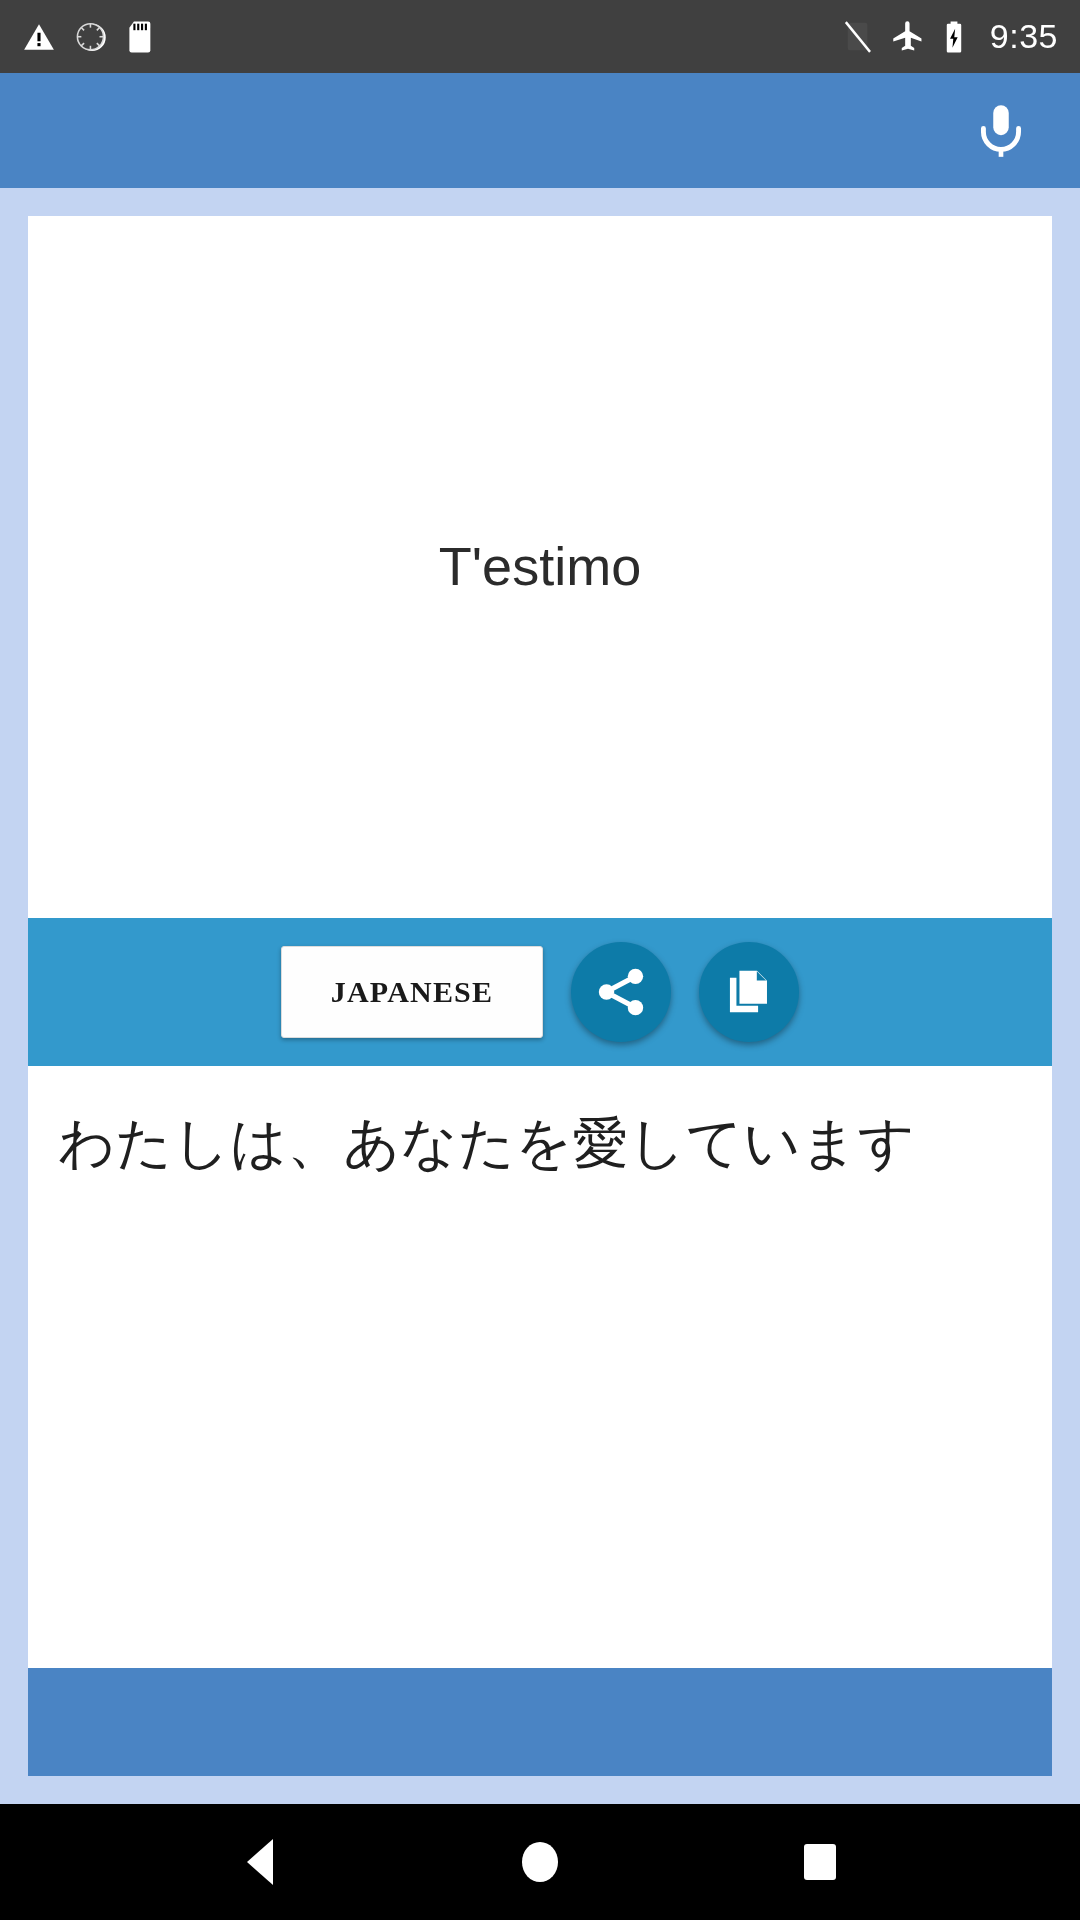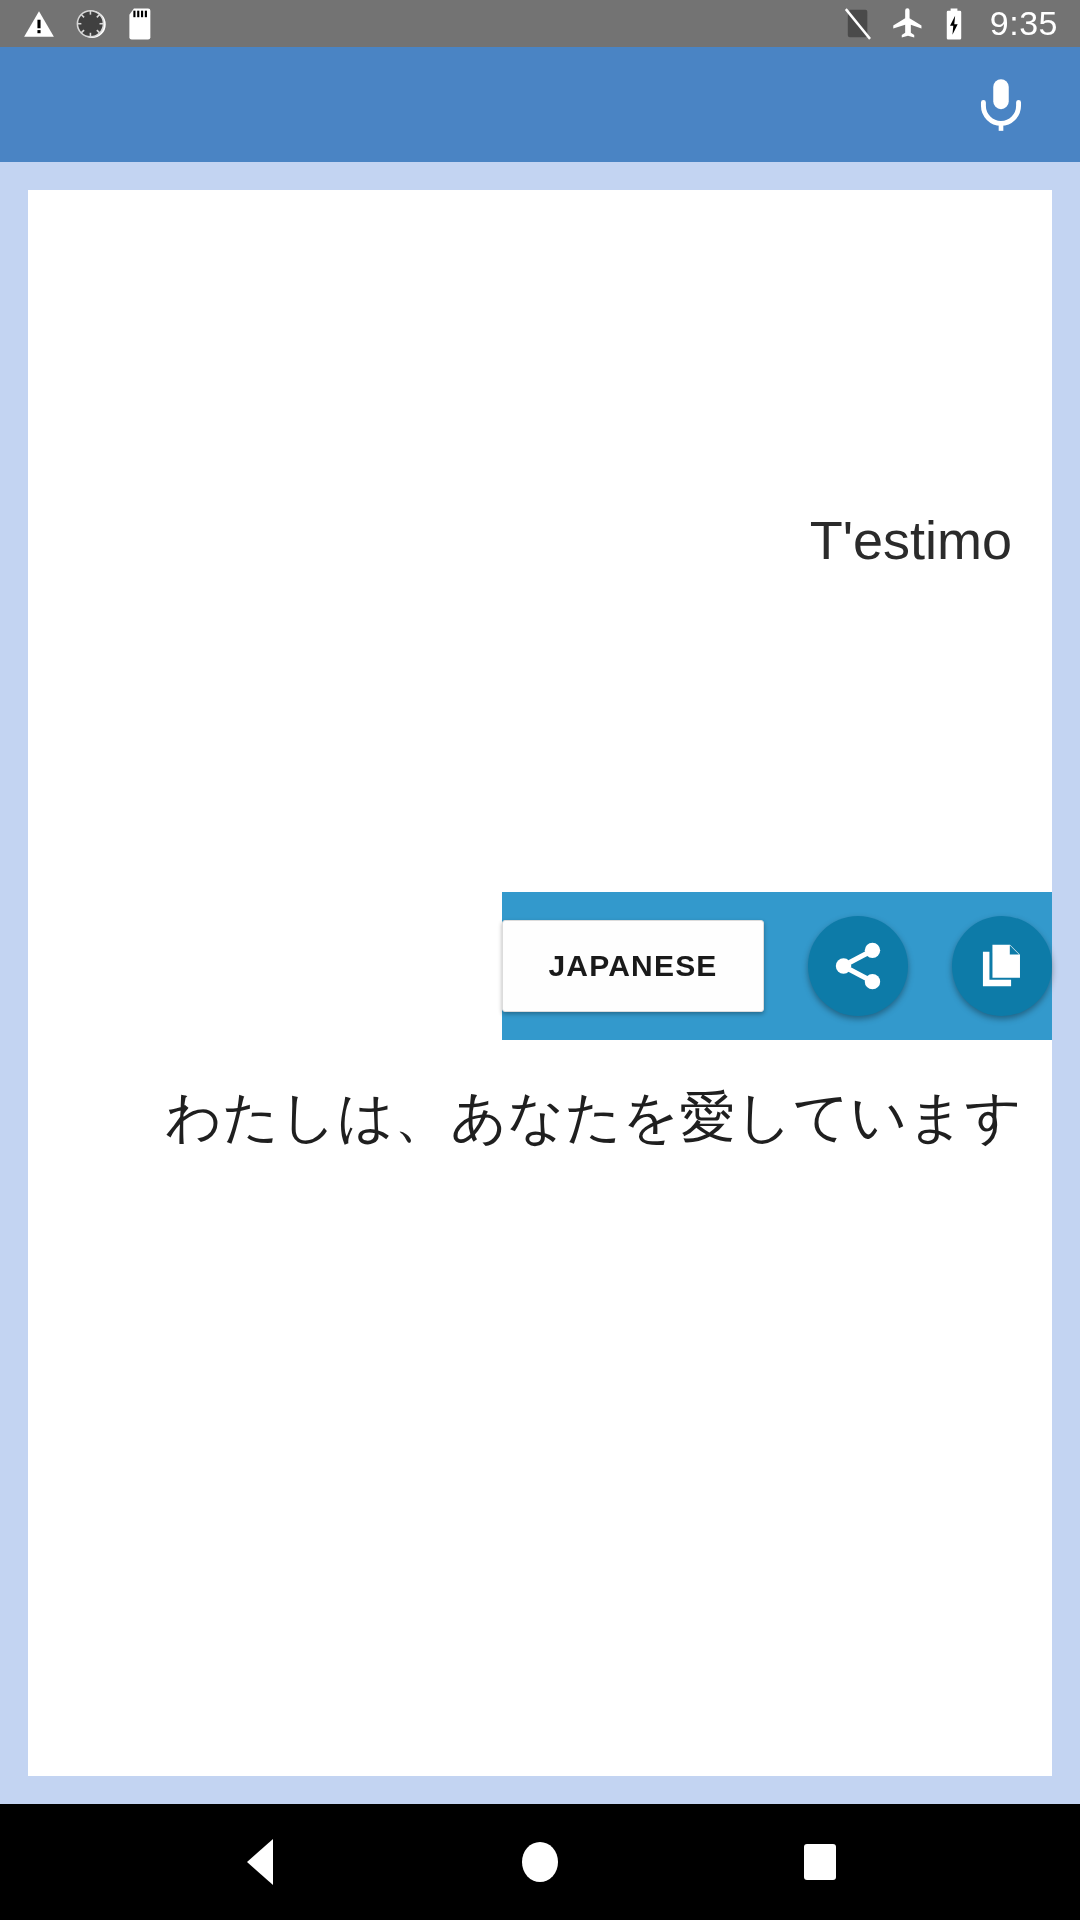--- a/index.html
+++ b/index.html
@@ -11,22 +11,22 @@
   }
   #screen {
     position:relative;
     width:1080px; height:1920px;
     background:#c3d4f2;
     display:flex; flex-direction:column;
   }
 
   
   .status-bar {
-    height:47px;
-    background:#737373;
+    height:73px;
+    background:#404040;
     display:flex; align-items:center;
     padding:0 22px;
     flex:0 0 auto;
   }
   .status-left { display:flex; align-items:center; gap:18px; }
   .status-right { margin-left:auto; display:flex; align-items:center; gap:16px; }
   .status-clock {
     color:#fff; font-size:34px; font-weight:400;
     letter-spacing:0.5px; margin-left:8px;
   }
@@ -51,21 +51,20 @@
     flex:1 1 auto;
     padding:28px;
     display:flex; flex-direction:column;
     min-height:0;
   }
   .card {
     flex:1 1 auto;
     display:flex; flex-direction:column;
     background:#fff;
     min-height:0;
-    align-items:flex-end;
   }
 
   
   .source-pane {
     background:#fff;
     height:702px;
     flex:0 0 702px;
     display:flex; align-items:center; justify-content:center;
     padding:0 40px;
     overflow:hidden;
@@ -78,21 +77,22 @@
     line-height:1.25;
     word-break:break-word;
   }
 
   
   .action-bar {
     background:#3399cc;
     height:148px;
     flex:0 0 148px;
     display:flex; align-items:center; justify-content:center;
-    gap:44px;
+    gap:28px;
+    font-family:Liberation Serif, serif;
   }
   .lang-btn {
     width:262px; height:92px;
     background:#fefefe;
     border:1px solid #dcdcdc;
     border-radius:3px;
     box-shadow:0 2px 4px rgba(0,0,0,0.30);
     display:flex; align-items:center; justify-content:center;
     cursor:pointer;
   }

